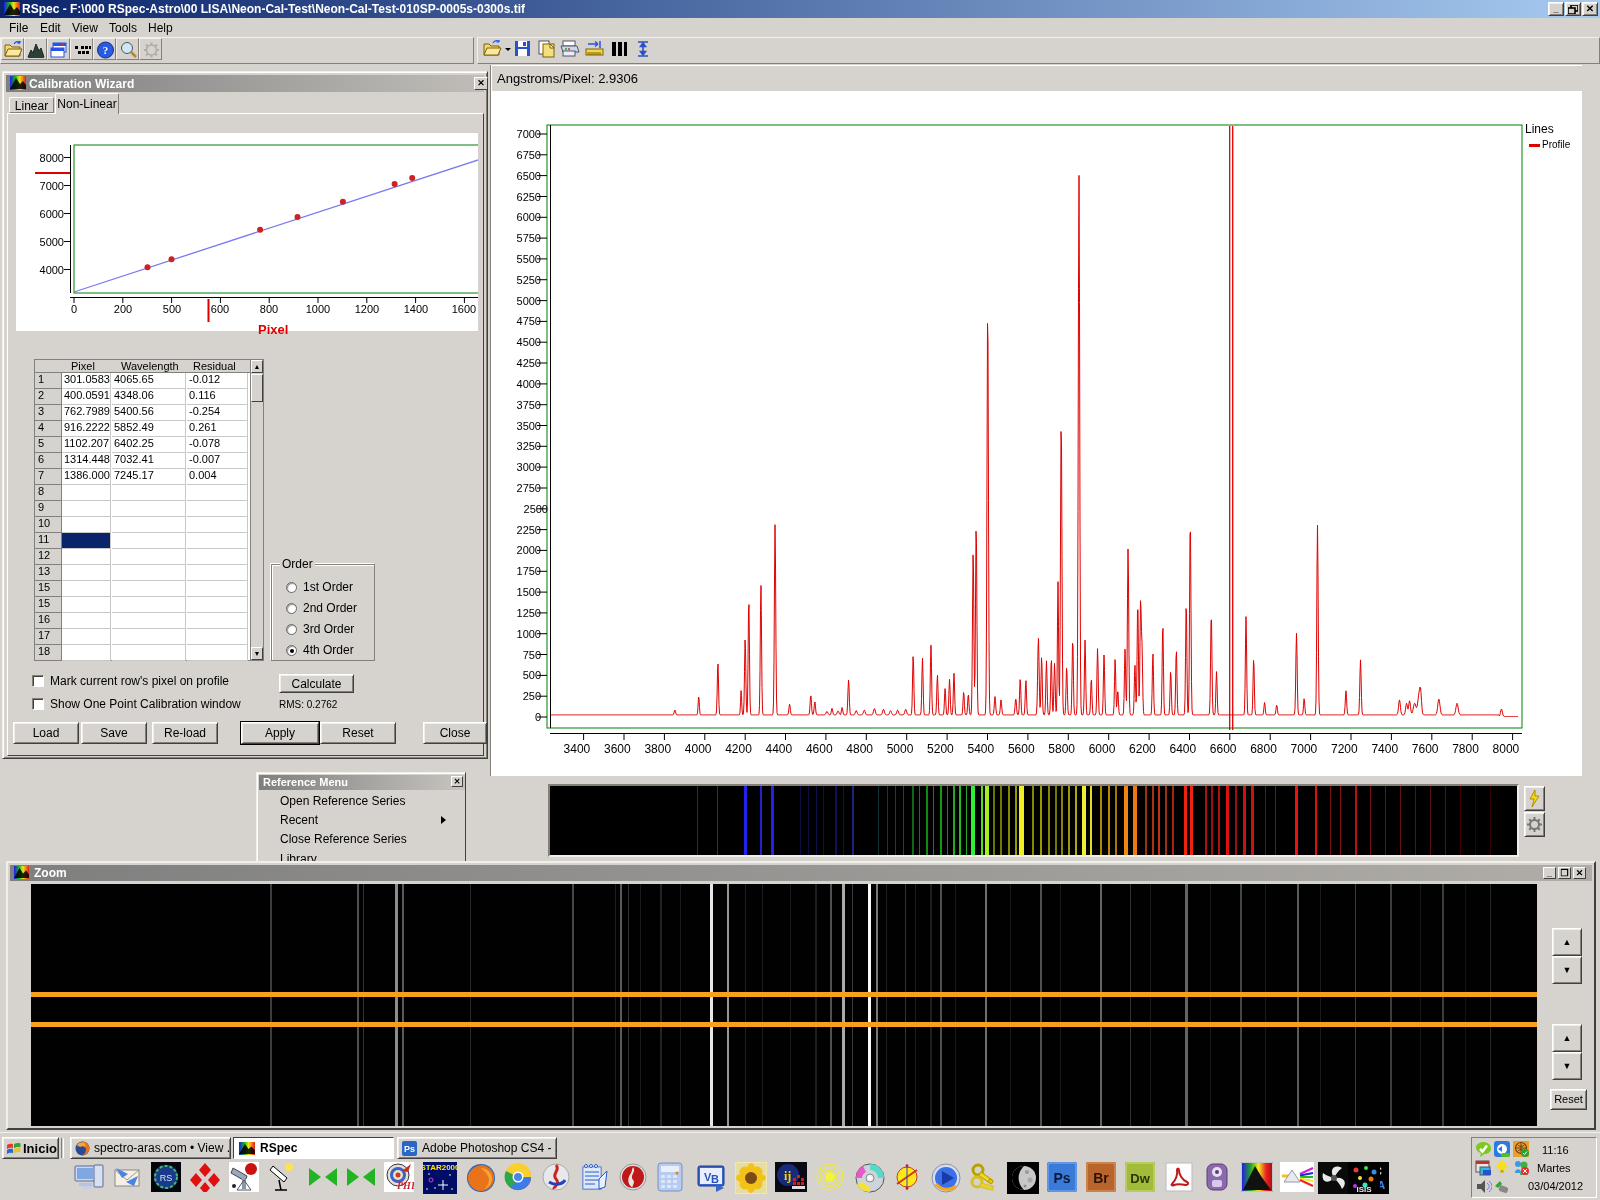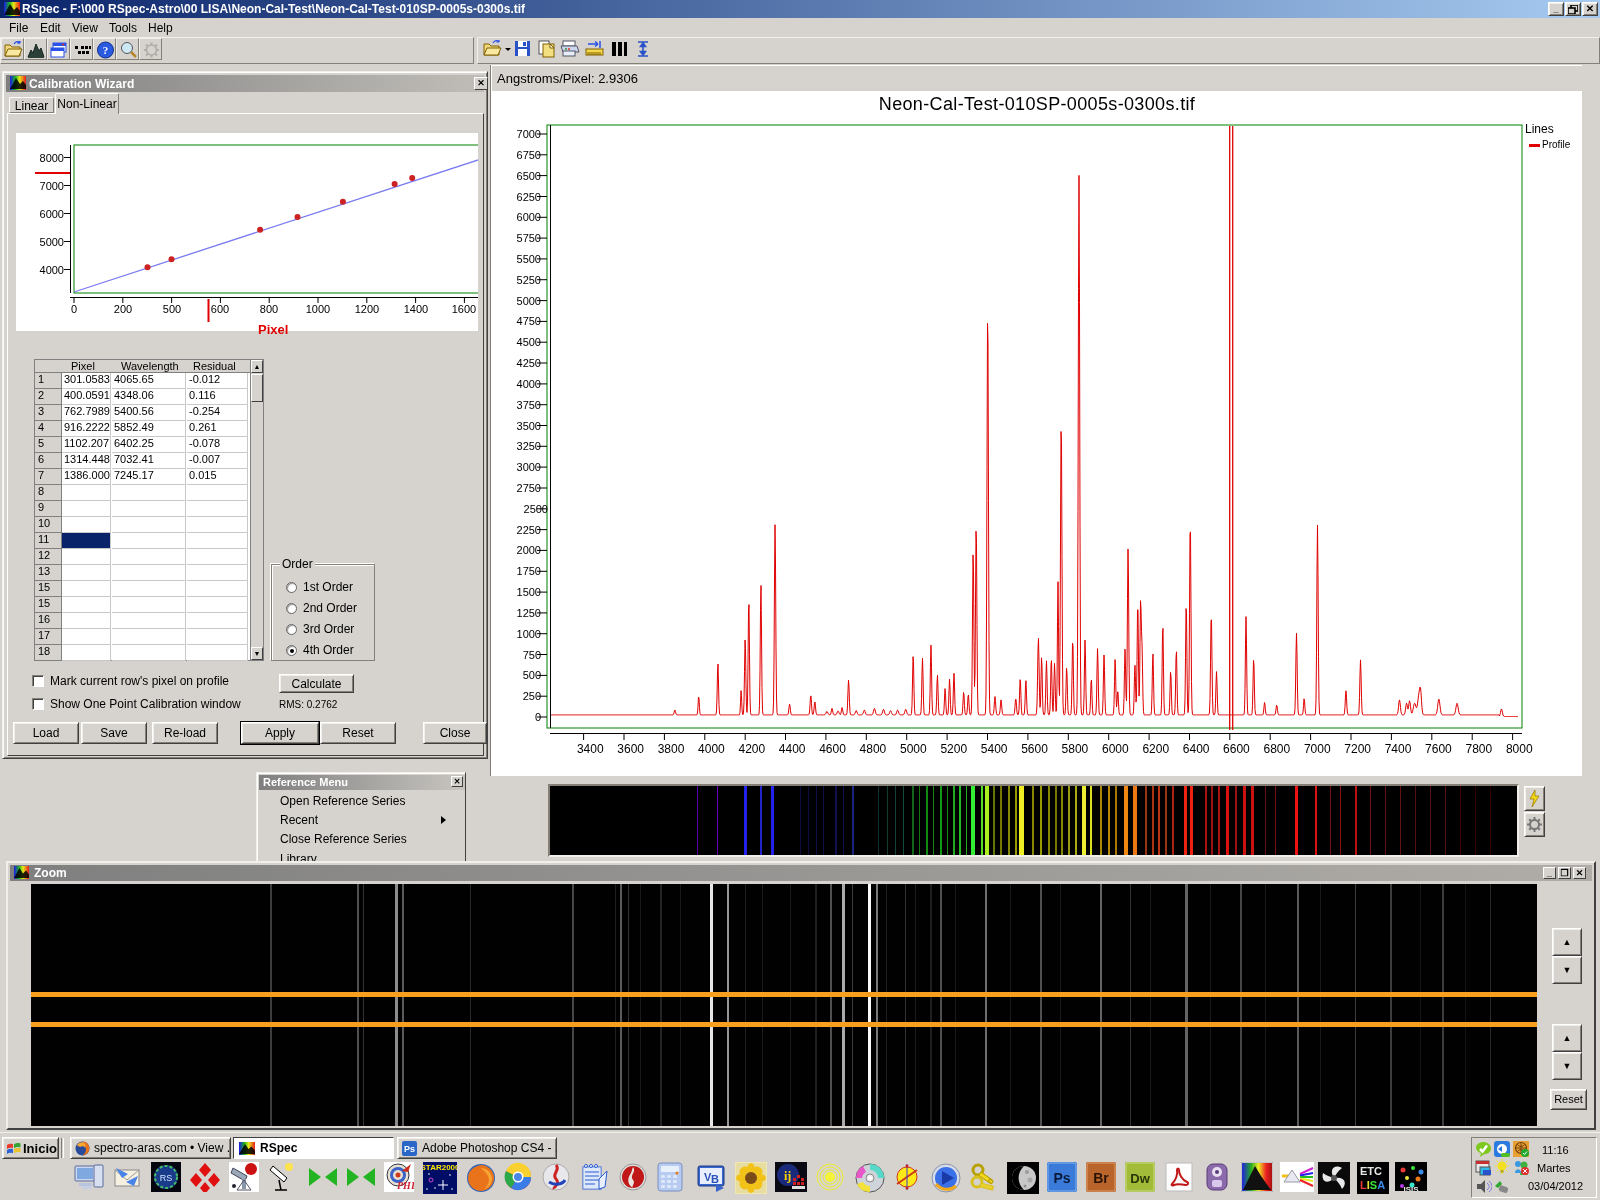--- a/index.html
+++ b/index.html
@@ -13,21 +13,21 @@
 .winbtn{position:absolute;top:2px;width:17px;height:14px;background:#d6d3ce;border-top:1px solid #fff;border-left:1px solid #fff;border-right:1px solid #404040;border-bottom:1px solid #404040;box-shadow:inset 1px 1px 0 #f1efe9,inset -1px -1px 0 #848078;font-size:9px;font-weight:bold;color:#000;text-align:center;line-height:12px}
 #menubar{left:0;top:18px;width:1600px;height:19px;background:#d6d3ce;font-size:12px;color:#000}
 #menubar span{position:absolute;top:3px}
 #toolbar{left:0;top:37px;width:1600px;height:28px;background:#d6d3ce}
 .tbtn{position:absolute;top:1px;width:23px;height:22px;background:#d6d3ce;border-top:1px solid #f1efe9;border-left:1px solid #f1efe9;border-right:1px solid #848078;border-bottom:1px solid #848078}
 .tbtn svg{position:absolute;left:2px;top:2px}
 
 #chartpanel{left:490px;top:65px;width:1092px;height:711px;background:#fff;border-left:1px solid #848078}
 #apxband{position:absolute;left:1px;top:1px;width:1090px;height:25px;background:#d6d3ce;font-size:13px;color:#000}
 #charttitle{position:absolute;left:0;top:29px;width:1092px;text-align:center;font-size:18px;letter-spacing:0.35px;color:#000}.ylab{position:absolute;width:30px;text-align:right;font-size:11px;color:#000;left:-512px}
-.xlab{position:absolute;width:40px;text-align:right;font-size:12px;color:#000;top:677px}
+.xlab{position:absolute;width:40px;text-align:left;font-size:12px;color:#000;top:677px}
 #legend1{position:absolute;left:1034px;top:57px;font-size:12px;color:#000}
 #legend2{position:absolute;left:1051px;top:74px;font-size:10px;color:#000}
 #angst{position:absolute;left:0px;top:694px;width:1092px;text-align:center;font-size:13px;font-weight:bold;color:#e00000}
 
 #stripband{left:490px;top:776px;width:1092px;height:86px;background:#d6d3ce}
 #strip{position:absolute;left:58px;top:8px;width:971px;height:73px;background:#000;border-top:2px solid #848078;border-left:2px solid #848078;border-right:2px solid #f1efe9;border-bottom:2px solid #f1efe9;overflow:hidden}
 
 #calwiz{left:2px;top:71px;width:486px;height:688px;background:#d6d3ce;border-top:1px solid #f1efe9;border-left:1px solid #f1efe9;border-right:1px solid #404040;border-bottom:1px solid #404040;box-shadow:inset 1px 1px 0 #fff,inset -1px -1px 0 #848078}
 #calwiz .cap{position:absolute;left:3px;top:3px;width:478px;height:17px;background:linear-gradient(to right,#7f7f7f,#c0bdb8);color:#fff;font-weight:bold;font-size:12px}
 #calwiz .cap .txt{position:absolute;left:23px;top:2px}
@@ -213,21 +213,20 @@
             <path d="M7 3 L4.5 6.5 L9.5 6.5 Z"></path>
             <path d="M7 15 L4.5 11.5 L9.5 11.5 Z"></path>
           </g>
         </svg></div>
 </div>
 
 <div id="chartpanel" class="abs">
   <div id="apxband">
         <span style="position:absolute;left:5px;top:5px">Angstroms/Pixel:  2.9306</span>
       </div>
-  <div id="charttitle">Neon-Cal-Test-010SP-0005s-0300s.tif</div>
   <svg class="abs" style="left:0;top:0" width="1092" height="711" viewBox="490 65 1092 711">
     <rect x="546" y="125" width="975" height="603" fill="none" stroke="#008000"></rect>
     <line x1="549.5" y1="125" x2="549.5" y2="728" stroke="#000"></line>
     <line x1="549" y1="733.5" x2="1521" y2="733.5" stroke="#000"></line>
     <rect x="582.1" y="733" width="1" height="7" fill="#000"></rect>
         <rect x="622.5" y="733" width="1" height="7" fill="#000"></rect>
         <rect x="662.9" y="733" width="1" height="7" fill="#000"></rect>
         <rect x="703.3" y="733" width="1" height="7" fill="#000"></rect>
         <rect x="743.7" y="733" width="1" height="7" fill="#000"></rect>
         <rect x="784.0" y="733" width="1" height="7" fill="#000"></rect>
@@ -529,21 +528,21 @@
           <div class="trow">
             <div class="tnum">6</div>
             <div class="tc tc1">1314.448 </div>
             <div class="tc tc2">7032.41</div>
             <div class="tc tc3">-0.007</div>
           </div>
           <div class="trow">
             <div class="tnum">7</div>
             <div class="tc tc1">1386.000 </div>
             <div class="tc tc2">7245.17</div>
-            <div class="tc tc3">0.015</div>
+            <div class="tc tc3">0.004</div>
           </div>
           <div class="trow">
             <div class="tnum">8</div>
             <div class="tc tc1"></div>
             <div class="tc tc2"></div>
             <div class="tc tc3"></div>
           </div>
           <div class="trow">
             <div class="tnum">9</div>
             <div class="tc tc1"></div>
@@ -1022,21 +1021,21 @@
             <path d="M16 16 C28 14 29 22 24 27 C22 22 19 19 16 16"></path>
             <path d="M16 16 C8 24 3 18 5 11 C9 14 13 15 16 16"></path>
           </g>
           <circle cx="16" cy="16" r="3" fill="#555"></circle>
         </svg></div>
       <div style="position:absolute;left:1357px;top:29px;width:34px;height:32px;overflow:hidden"><svg width="32" height="32">
           <rect width="32" height="32" fill="#000"></rect>
           <text x="3" y="13" font-size="11" font-weight="bold" fill="#e8e8e8" font-family="Liberation Sans">ETC</text>
           <text x="3" y="27" font-size="11" font-weight="bold" font-family="Liberation Sans"><tspan fill="#e83a3a">L</tspan><tspan fill="#e8e83a">I</tspan><tspan fill="#3ae83a">S</tspan><tspan fill="#3a8ae8">A</tspan></text>
         </svg></div>
-      <div style="position:absolute;left:1395px;top:29px;width:34px;height:29px;overflow:hidden"><svg width="32" height="32">
+      <div style="position:absolute;left:1348px;top:29px;width:34px;height:39px;overflow:hidden"><svg width="32" height="32">
           <rect width="32" height="32" fill="#000"></rect>
           <g>
             <circle cx="8" cy="8" r="2.5" fill="#e83a3a"></circle>
             <circle cx="18" cy="6" r="2" fill="#3ae83a"></circle>
             <circle cx="26" cy="10" r="2.5" fill="#3a8ae8"></circle>
             <circle cx="12" cy="16" r="2" fill="#e8e83a"></circle>
             <circle cx="23" cy="17" r="2.5" fill="#e87a1a"></circle>
             <circle cx="7" cy="24" r="2" fill="#b83ae8"></circle>
             <circle cx="17" cy="23" r="2.5" fill="#3ae8c8"></circle>
           </g>

